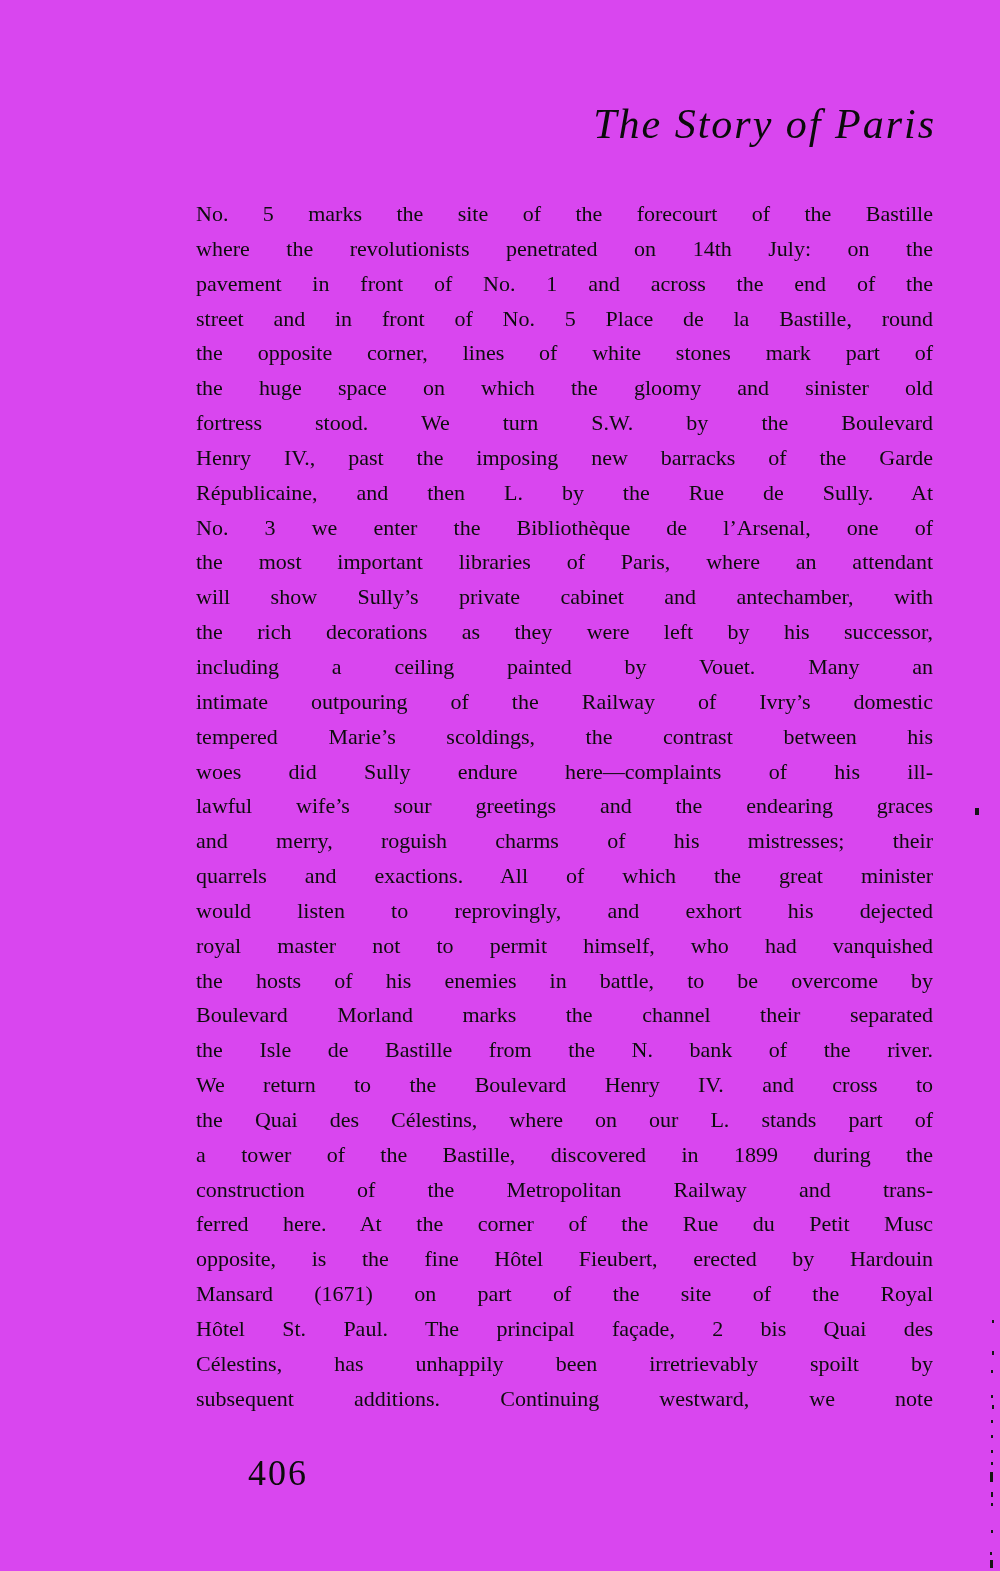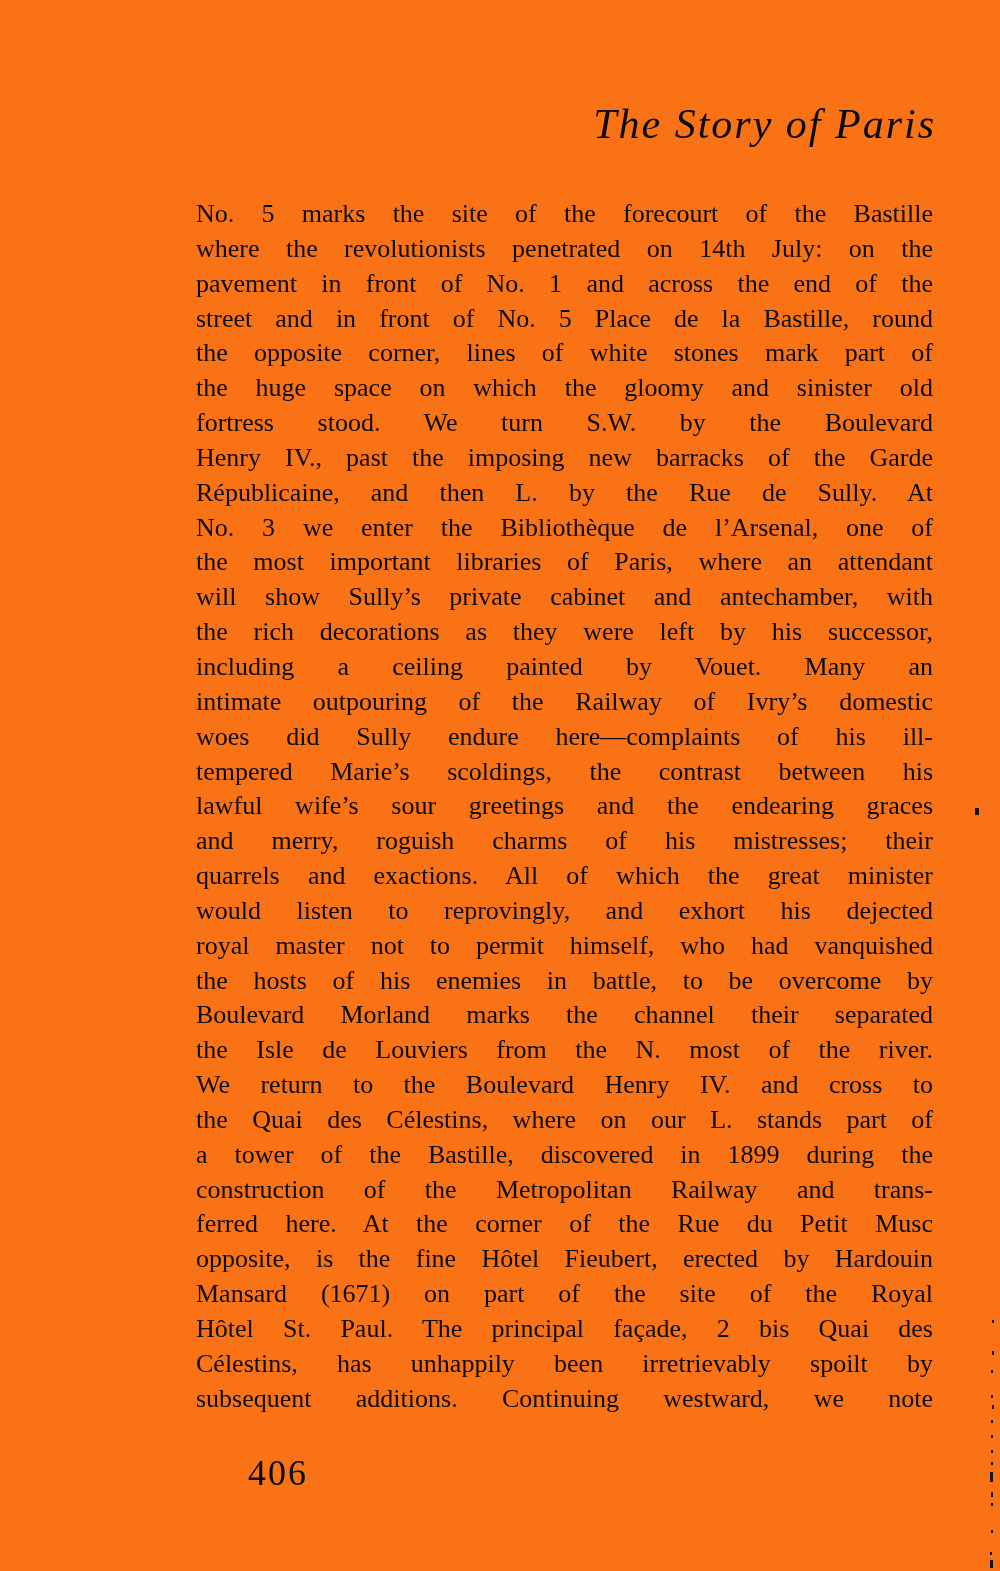--- a/index.html
+++ b/index.html
@@ -4,21 +4,21 @@
 <style>
   html, body {
     margin: 0;
     padding: 0;
     background: #ffffff;
   }
   .page {
     position: relative;
     width: 1000px;
     height: 1571px;
-    background: #f97316;
+    background: #d946ef;
     overflow: hidden;
     font-family: "Liberation Serif", "DejaVu Serif", serif;
     color: #0d0d0d;
   }
   .running-header {
     position: absolute;
     top: 100px;
     right: 64px;
     font-style: italic;
     font-size: 42px;
@@ -26,21 +26,21 @@
     white-space: nowrap;
     color: #0b0b0b;
   }
   .textblock {
     position: absolute;
     left: 196px;
     top: 197px;
     width: 737px;
   }
   .line {
-    font-size: 26px;
+    font-size: 22px;
     line-height: 34.85px;
     text-align: justify;
     text-align-last: justify;
     -moz-text-align-last: justify;
     white-space: normal;
     word-spacing: 1px;
   }
   .italic { }
   .page-number {
     position: absolute;
@@ -71,30 +71,30 @@
     <div class="line">the huge space on which the gloomy and sinister old</div>
     <div class="line">fortress stood. We turn S.W. by the Boulevard</div>
     <div class="line">Henry IV., past the imposing new barracks of the Garde</div>
     <div class="line">Républicaine, and then L. by the Rue de Sully. At</div>
     <div class="line">No. 3 we enter the Bibliothèque de l’Arsenal, one of</div>
     <div class="line">the most important libraries of Paris, where an attendant</div>
     <div class="line">will show Sully’s private cabinet and antechamber, with</div>
     <div class="line">the rich decorations as they were left by his successor,</div>
     <div class="line">including a ceiling painted by Vouet. Many an</div>
     <div class="line">intimate outpouring of the Railway of Ivry’s domestic</div>
+    <div class="line">tempered Marie’s scoldings, the contrast between his</div>
     <div class="line">woes did Sully endure here—complaints of his ill-</div>
-    <div class="line">tempered Marie’s scoldings, the contrast between his</div>
     <div class="line">lawful wife’s sour greetings and the endearing graces</div>
     <div class="line">and merry, roguish charms of his mistresses; their</div>
     <div class="line">quarrels and exactions. All of which the great minister</div>
     <div class="line">would listen to reprovingly, and exhort his dejected</div>
     <div class="line">royal master not to permit himself, who had vanquished</div>
     <div class="line">the hosts of his enemies in battle, to be overcome by</div>
     <div class="line">Boulevard Morland marks the channel their separated</div>
-    <div class="line">the Isle de Louviers from the N. most of the river.</div>
+    <div class="line">the Isle de Bastille from the N. bank of the river.</div>
     <div class="line">We return to the Boulevard Henry IV. and cross to</div>
     <div class="line">the Quai des Célestins, where on our L. stands part of</div>
     <div class="line">a tower of the Bastille, discovered in 1899 during the</div>
     <div class="line">construction of the Metropolitan Railway and trans-</div>
     <div class="line">ferred here. At the corner of the Rue du Petit Musc</div>
     <div class="line">opposite, is the fine Hôtel Fieubert, erected by Hardouin</div>
     <div class="line">Mansard (1671) on part of the site of the Royal</div>
     <div class="line"><span>Hôtel St. Paul. The principal façade, 2 </span><span class="italic">bis</span><span> Quai des</span></div>
     <div class="line">Célestins, has unhappily been irretrievably spoilt by</div>
     <div class="line">subsequent additions. Continuing westward, we note</div>

